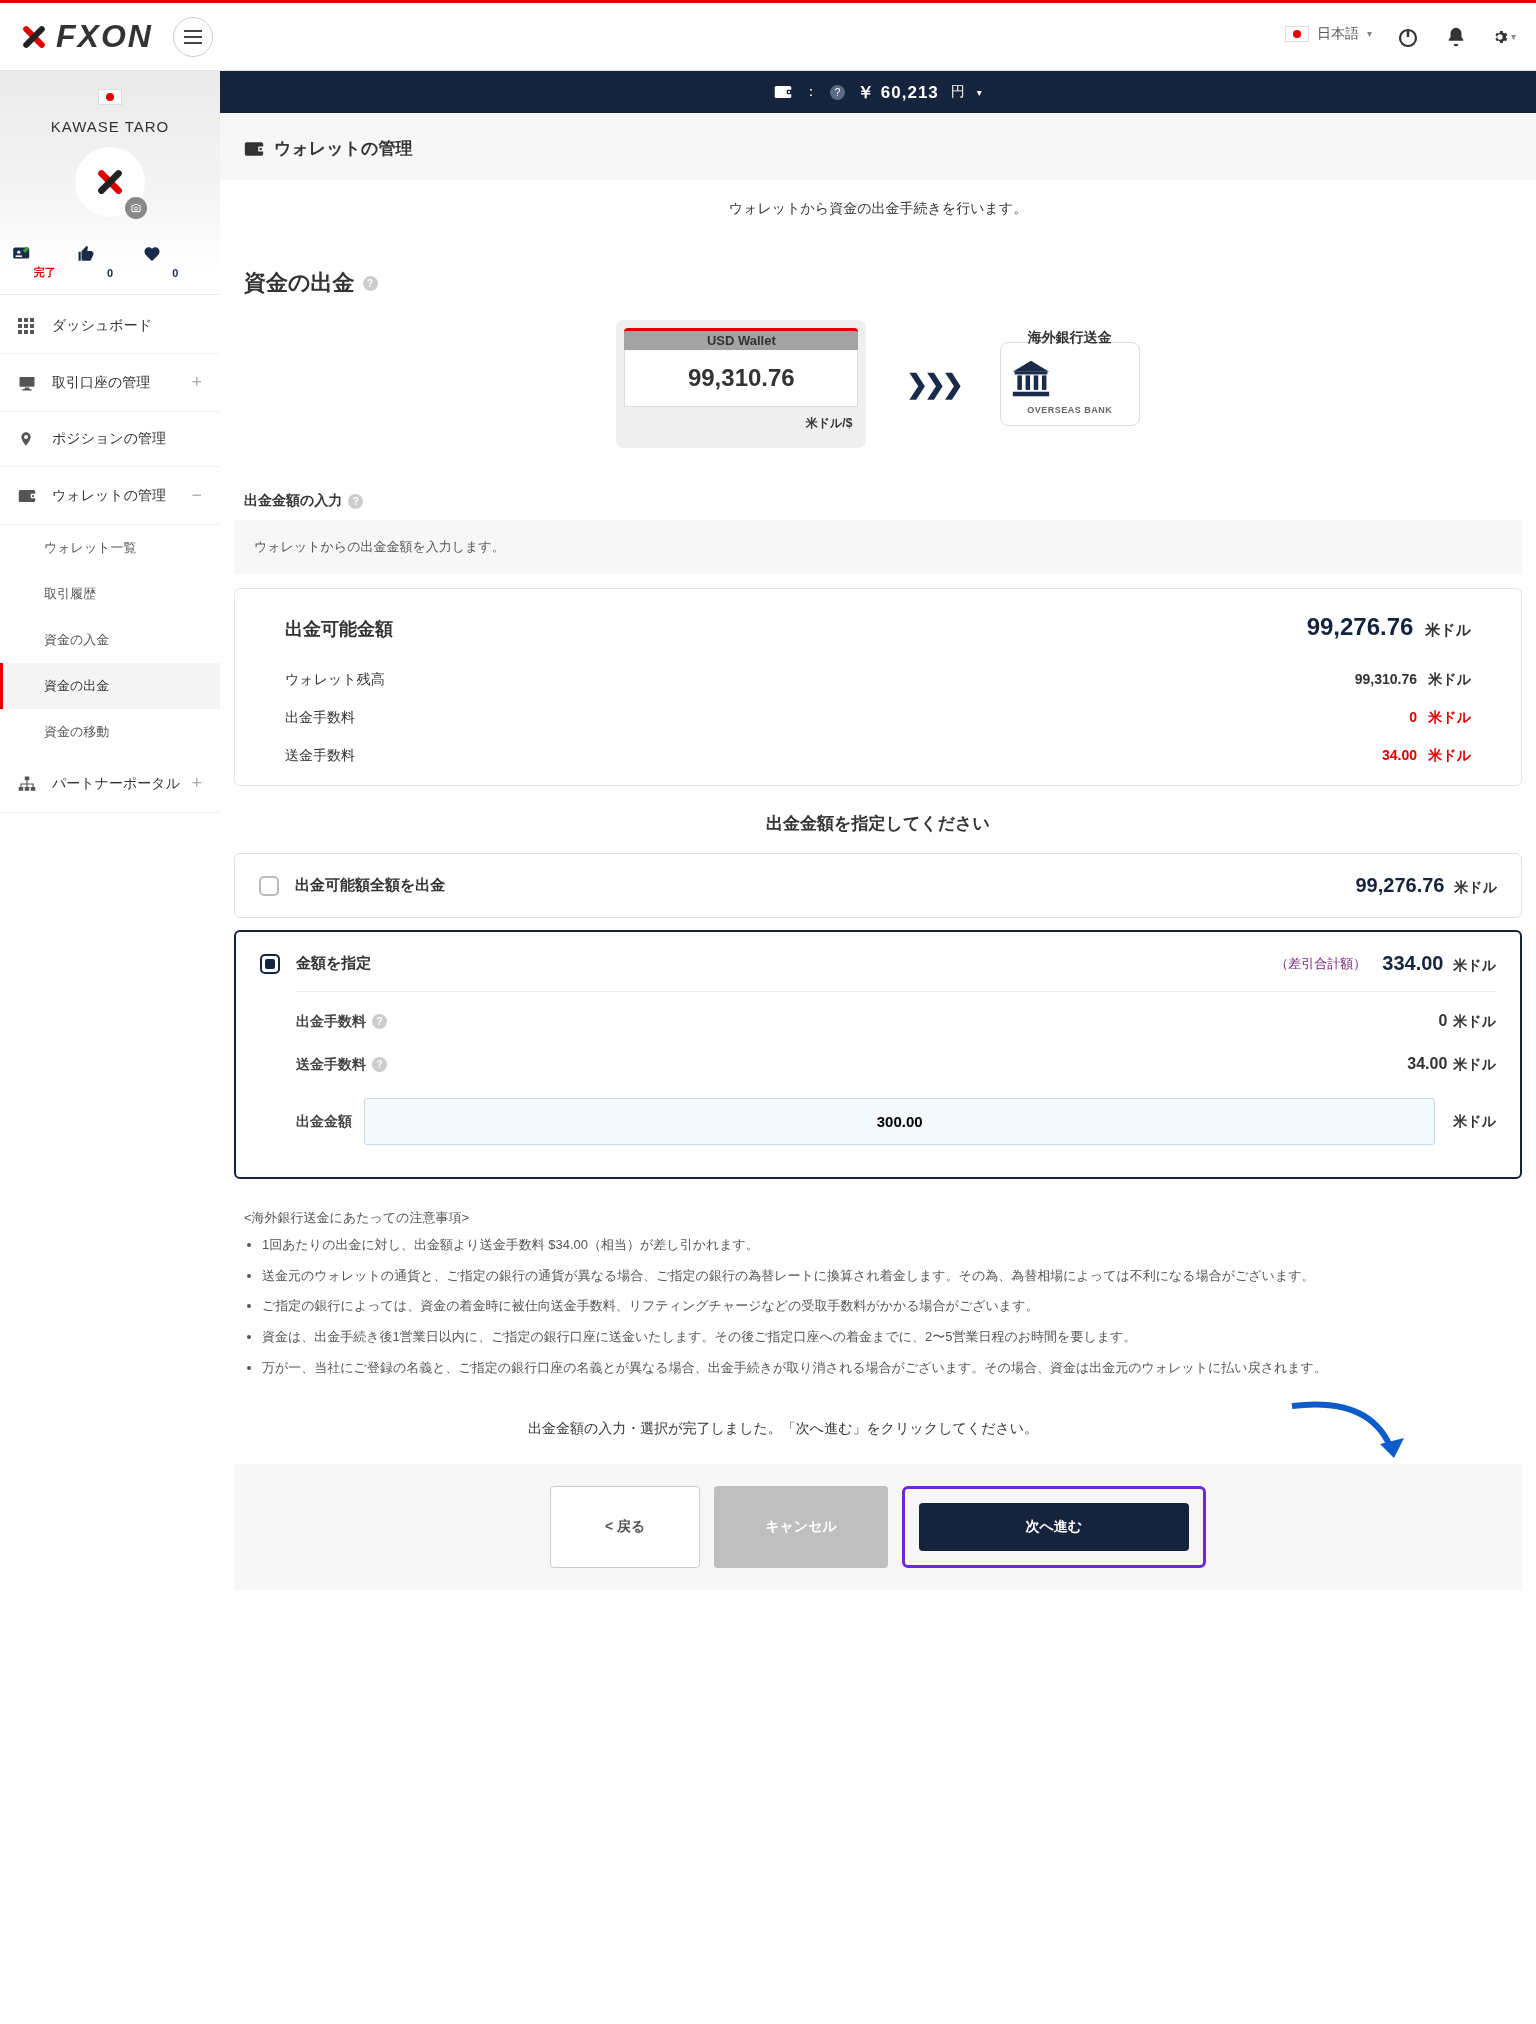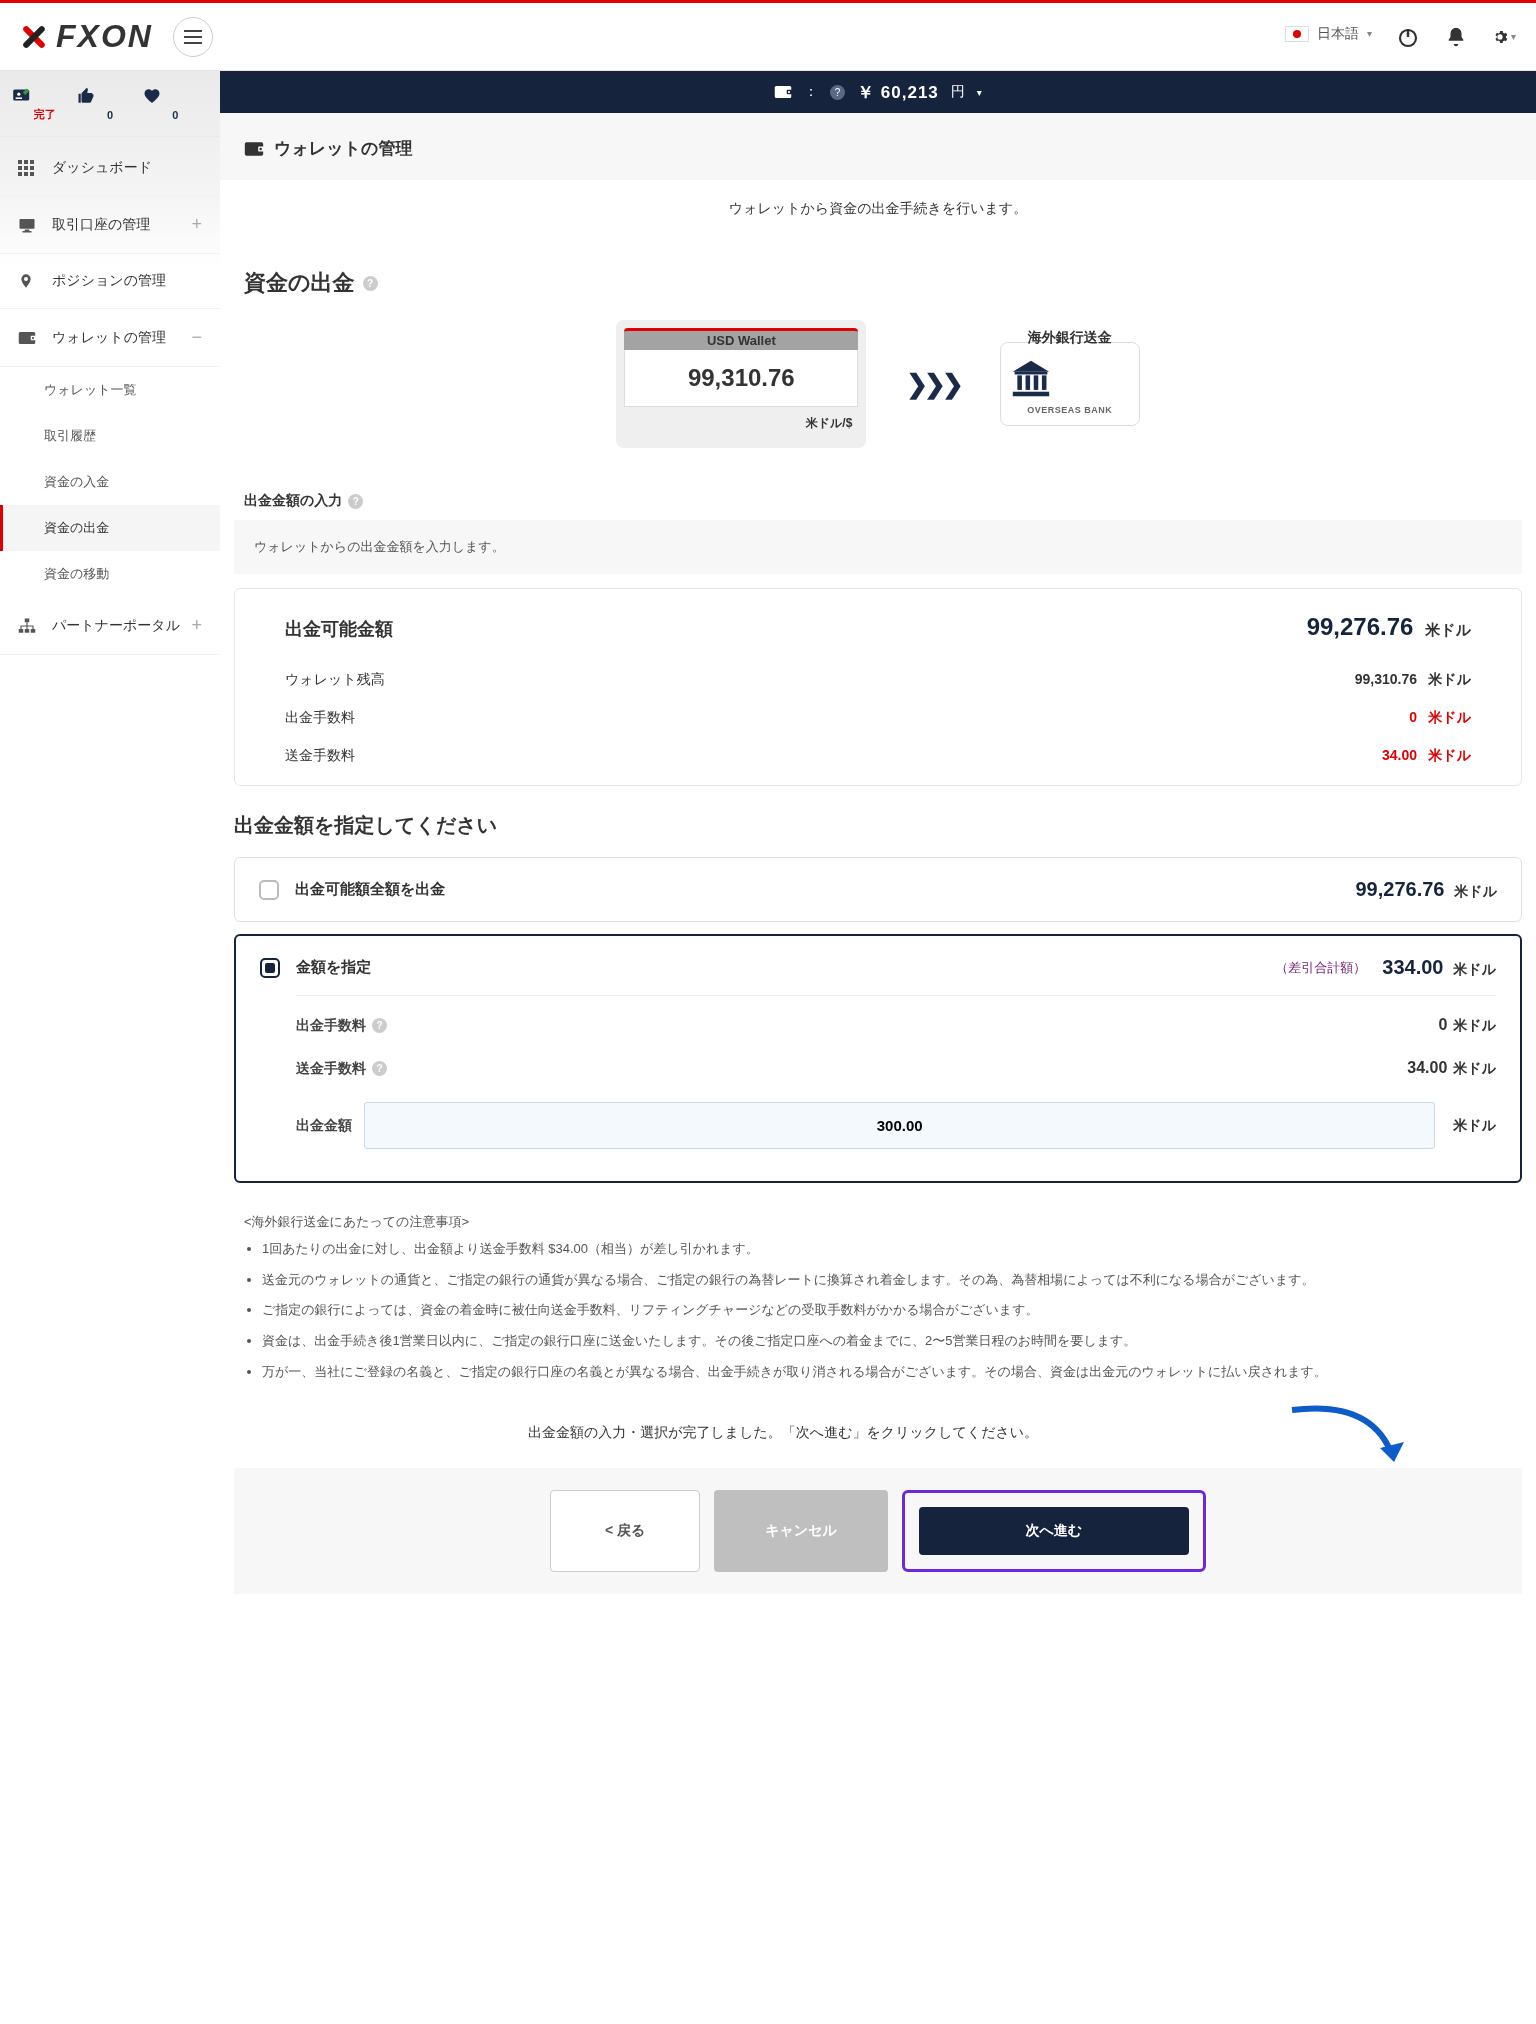--- a/index.html
+++ b/index.html
@@ -78,21 +78,21 @@
 .sum-main-val { font-size: 24px; font-weight: 800; color: #16233c; }
 .sum-main-cur { font-size: 15px; font-weight: 700; margin-left: 8px; }
 .sum-row { display: flex; justify-content: space-between; padding: 10px 50px; font-size: 14px; }
 .sum-row:first-of-type { border-top: 1px solid #eee; padding-top: 16px; }
 .sum-row:last-of-type { padding-bottom: 20px; }
 .sum-val { font-weight: 700; }
 .sum-val.red { color: #e10000; }
 .sum-cur { margin-left: 10px; font-weight: 700; min-width: 44px; display: inline-block; text-align: right; }
 .sum-cur.red { color: #e10000; }
 
-.prompt-center { text-align: left; font-size: 20px; font-weight: 700; padding: 10px 0 18px; }
+.prompt-center { text-align: center; font-size: 17px; font-weight: 700; padding: 10px 0 18px; }
 
 .option-card { border: 1px solid #e0e0e0; border-radius: 6px; padding: 20px 24px; margin-bottom: 12px; }
 .option-card.selected { border: 2px solid #16233c; }
 .opt-head { display: flex; align-items: center; gap: 16px; }
 .radio-sq { width: 20px; height: 20px; border: 2px solid #bbb; border-radius: 5px; display: flex; align-items: center; justify-content: center; flex-shrink: 0; }
 .radio-sq.on { border-color: #16233c; }
 .radio-sq.on::after { content: ''; width: 10px; height: 10px; background: #16233c; border-radius: 2px; }
 .opt-lbl { font-size: 15px; font-weight: 700; flex: 1; }
 .opt-sub { font-size: 13px; color: #701a75; }
 .opt-val { font-size: 20px; font-weight: 800; color: #16233c; }
@@ -159,20 +159,33 @@
       <svg width="22" height="22" viewBox="0 0 24 24">
           <path d="M12 8a4 4 0 1 0 0 8 4 4 0 0 0 0-8zm9 4a7 7 0 0 1-.1 1.2l2.1 1.6-2 3.5-2.5-1a7 7 0 0 1-2 1.2l-.4 2.6h-4l-.4-2.6a7 7 0 0 1-2-1.2l-2.5 1-2-3.5 2.1-1.6A7 7 0 0 1 7.2 12a7 7 0 0 1 .1-1.2L5.2 9.2l2-3.5 2.5 1a7 7 0 0 1 2-1.2L12.1 3h4l.4 2.6a7 7 0 0 1 2 1.2l2.5-1 2 3.5-2.1 1.6c0 .4.1.8.1 1.1z" fill="#333"></path>
         </svg>
       <span class="chev-down">▾</span>
     </div>
   </div>
 </header>
 
 <div class="layout">
   <aside class="sidebar">
+    <div class="sb-user">
+      <span class="flag-jp sb-flag"></span>
+      <div class="sb-name">KAWASE TARO</div>
+      <div class="sb-avatar">
+        <span class="logo-x"></span>
+        <span class="cam-badge">
+          <svg width="12" height="12" viewBox="0 0 24 24">
+              <path d="M4 7h3l2-2h6l2 2h3v12H4z" fill="none" stroke="#fff" stroke-width="2"></path>
+              <circle cx="12" cy="13" r="3" fill="none" stroke="#fff" stroke-width="2"></circle>
+            </svg>
+        </span>
+      </div>
+    </div>
     <div class="sb-stats">
       <div class="sb-stat">
         <div class="sb-stat-ic done">
           <svg width="20" height="16" viewBox="0 0 24 20">
               <rect x="1" y="3" width="20" height="14" rx="2" fill="#1a2b4a"></rect>
               <circle cx="8" cy="9" r="2" fill="#fff"></circle>
               <rect x="4" y="13" width="8" height="2" fill="#fff"></rect>
               <path d="M18 2l3 3-5 5-3-3z" fill="#3a9b3a"></path>
             </svg>
         </div>

